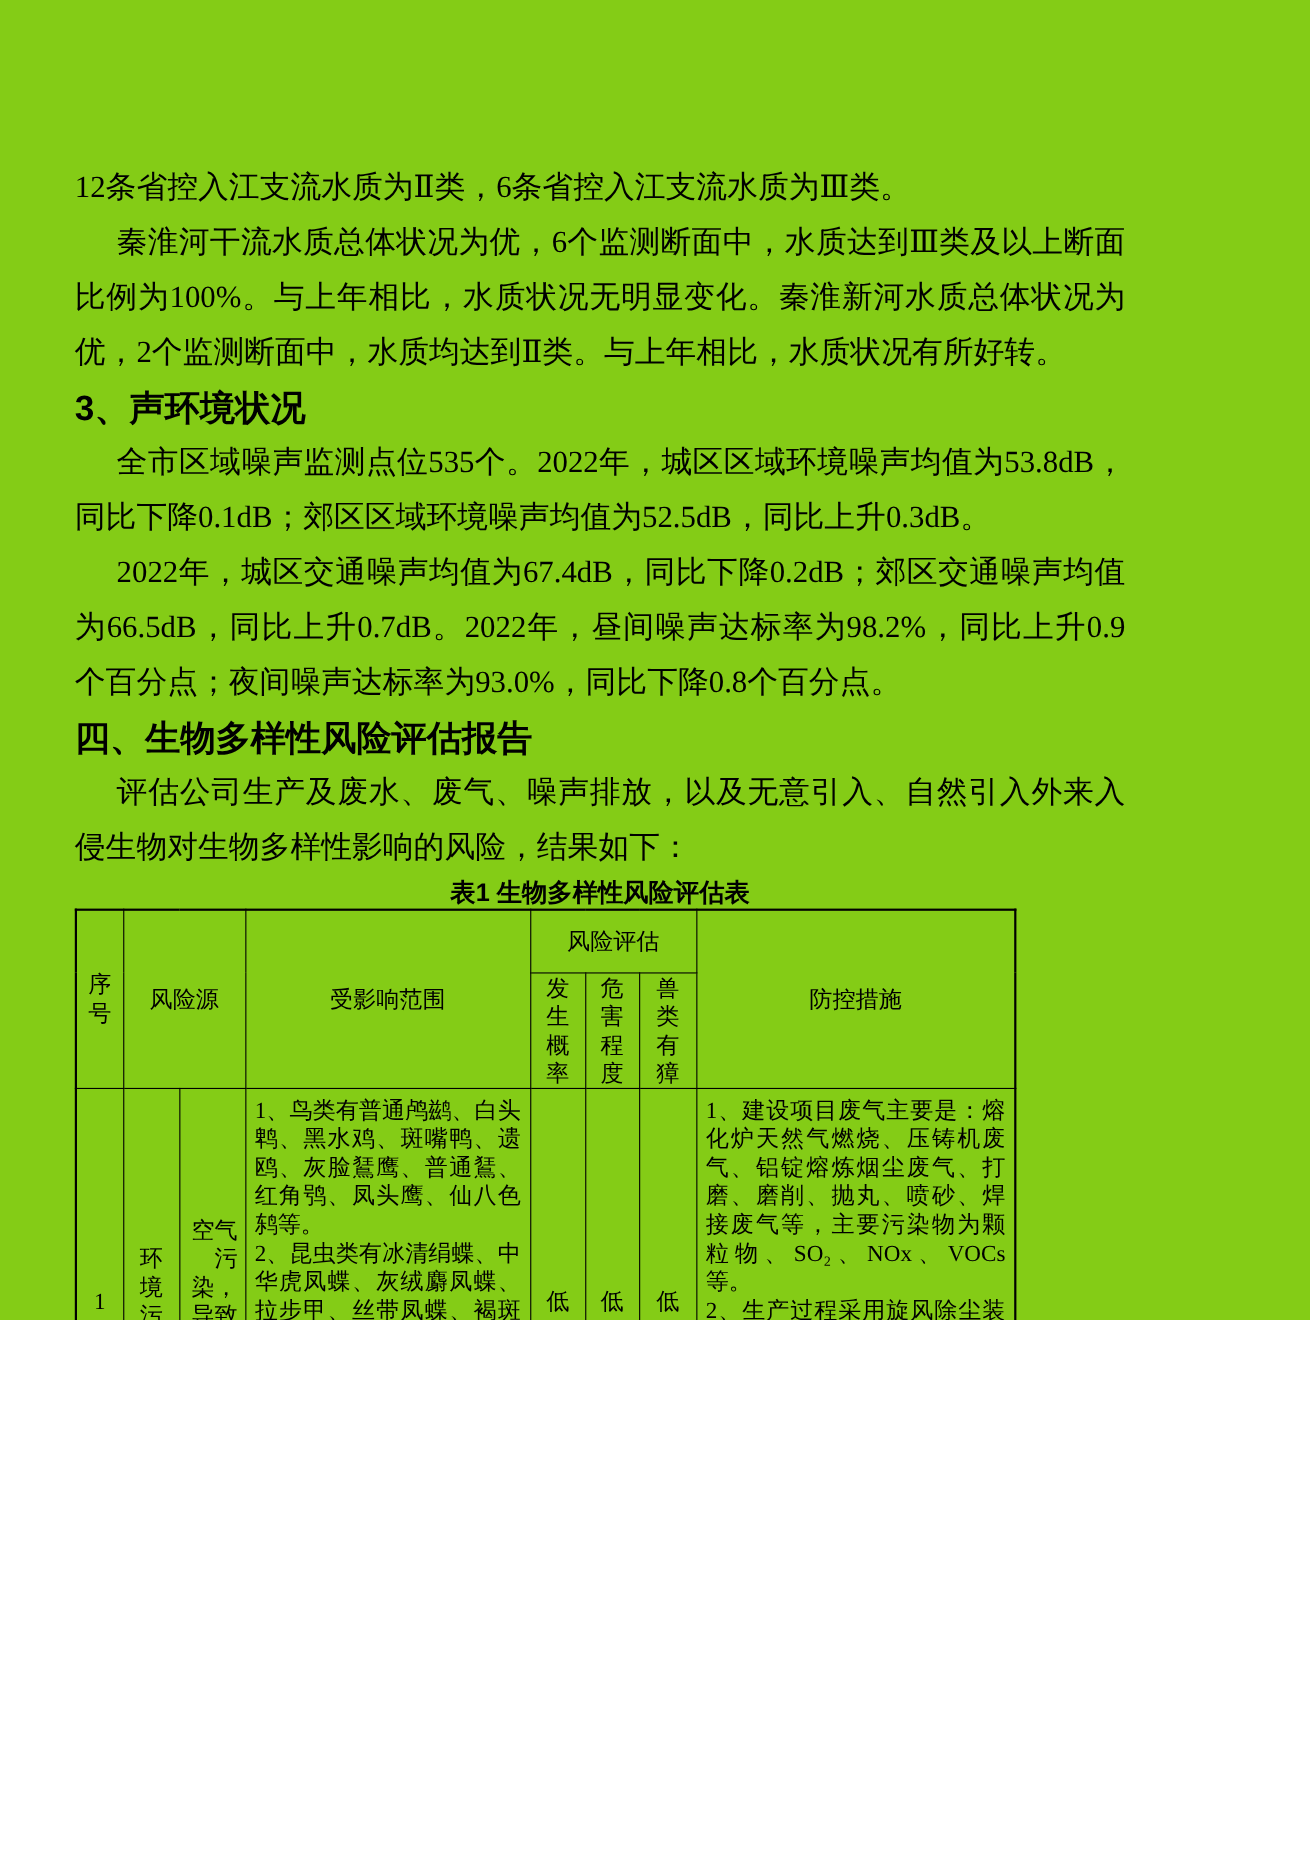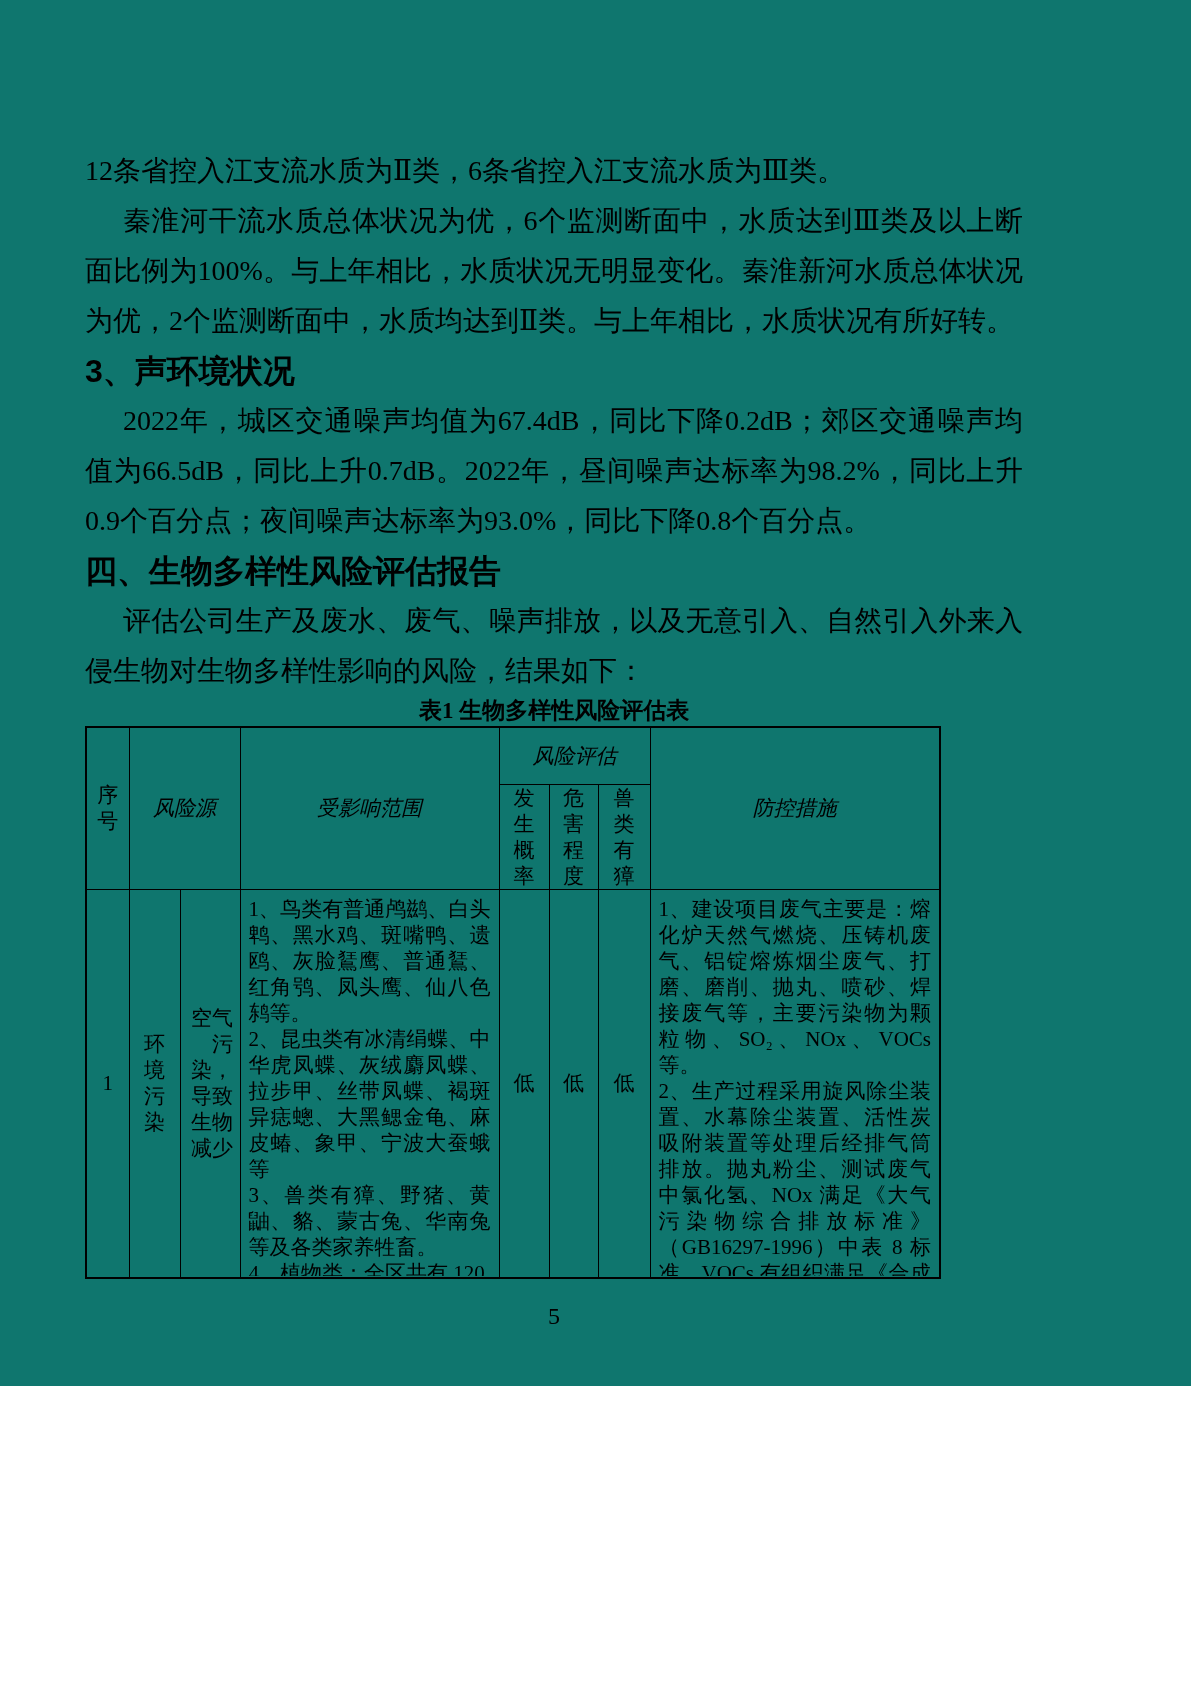--- a/index.html
+++ b/index.html
@@ -1,23 +1,23 @@
 <!DOCTYPE html>
 <html><head>
 <meta charset="utf-8">
 <style>
   html,body { margin:0; padding:0; background:#ffffff; }
   .page {
     position:relative;
-    width:1191px; height:1386px;
+    width:1191px; height:1200px;
     box-sizing:border-box;
-    background:#0f766e;
+    background:#84cc16;
     color:#000000;
     font-family:"Liberation Serif","DejaVu Serif",serif;
-    padding:146px 168px 0 85px;
+    padding:146px 168px 0 68px;
     overflow:hidden;
   }
   .para {
     margin:0;
     font-size:28px;
     line-height:50px;
     text-align:justify;
   }
   .ind { text-indent:38px; }
   .heading {
@@ -26,42 +26,42 @@
     line-height:50px;
     font-weight:bold;
     font-family:"Liberation Sans","DejaVu Sans",sans-serif;
     text-align:left;
   }
   .table-title {
     font-size:23px;
     line-height:30px;
     font-weight:bold;
     text-align:center;
-    font-family:Liberation Serif, serif;
+    font-family:Liberation Sans, sans-serif;
   }
   table.risk {
     border-collapse:collapse;
     table-layout:fixed;
     width:855px;
     border:2px solid #000;
   }
   table.risk th, table.risk td {
     border:1px solid #000;
     padding:0;
     font-size:21px;
     line-height:26px;
     font-weight:normal;
     text-align:center;
     vertical-align:middle;
     overflow:hidden;
   }
   tr.hr1 { height:57px; }
   tr.hr2 { height:104px; }
   tr.br  { height:389px; }
-  .hleft { text-align:left; padding-left:11px;font-style:italic; }
+  .hleft { text-align:left; padding-left:11px; }
   .vstack {
     width:23px;
     margin:0 auto;
     word-break:break-all;
     line-height:26px;
     text-align:center;
   }
   .vstack2 {
     width:46px;
     margin:15px auto;
@@ -89,20 +89,21 @@
 <body>
 
 <div class="page">
 
   <p class="para">12条省控入江支流水质为Ⅱ类，6条省控入江支流水质为Ⅲ类。</p>
 
   <p class="para ind">秦淮河干流水质总体状况为优，6个监测断面中，水质达到Ⅲ类及以上断面比例为100%。与上年相比，水质状况无明显变化。秦淮新河水质总体状况为优，2个监测断面中，水质均达到Ⅱ类。与上年相比，水质状况有所好转。</p>
 
   <h2 class="heading">3、声环境状况</h2>
 
+  <p class="para ind">全市区域噪声监测点位535个。2022年，城区区域环境噪声均值为53.8dB，同比下降0.1dB；郊区区域环境噪声均值为52.5dB，同比上升0.3dB。</p>
 
   <p class="para ind">2022年，城区交通噪声均值为67.4dB，同比下降0.2dB；郊区交通噪声均值为66.5dB，同比上升0.7dB。2022年，昼间噪声达标率为98.2%，同比上升0.9个百分点；夜间噪声达标率为93.0%，同比下降0.8个百分点。</p>
 
   <h2 class="heading">四、生物多样性风险评估报告</h2>
 
   <p class="para ind">评估公司生产及废水、废气、噪声排放，以及无意引入、自然引入外来入侵生物对生物多样性影响的风险，结果如下：</p>
 
   <div class="table-title">表1 生物多样性风险评估表</div>
 
   <table class="risk">

